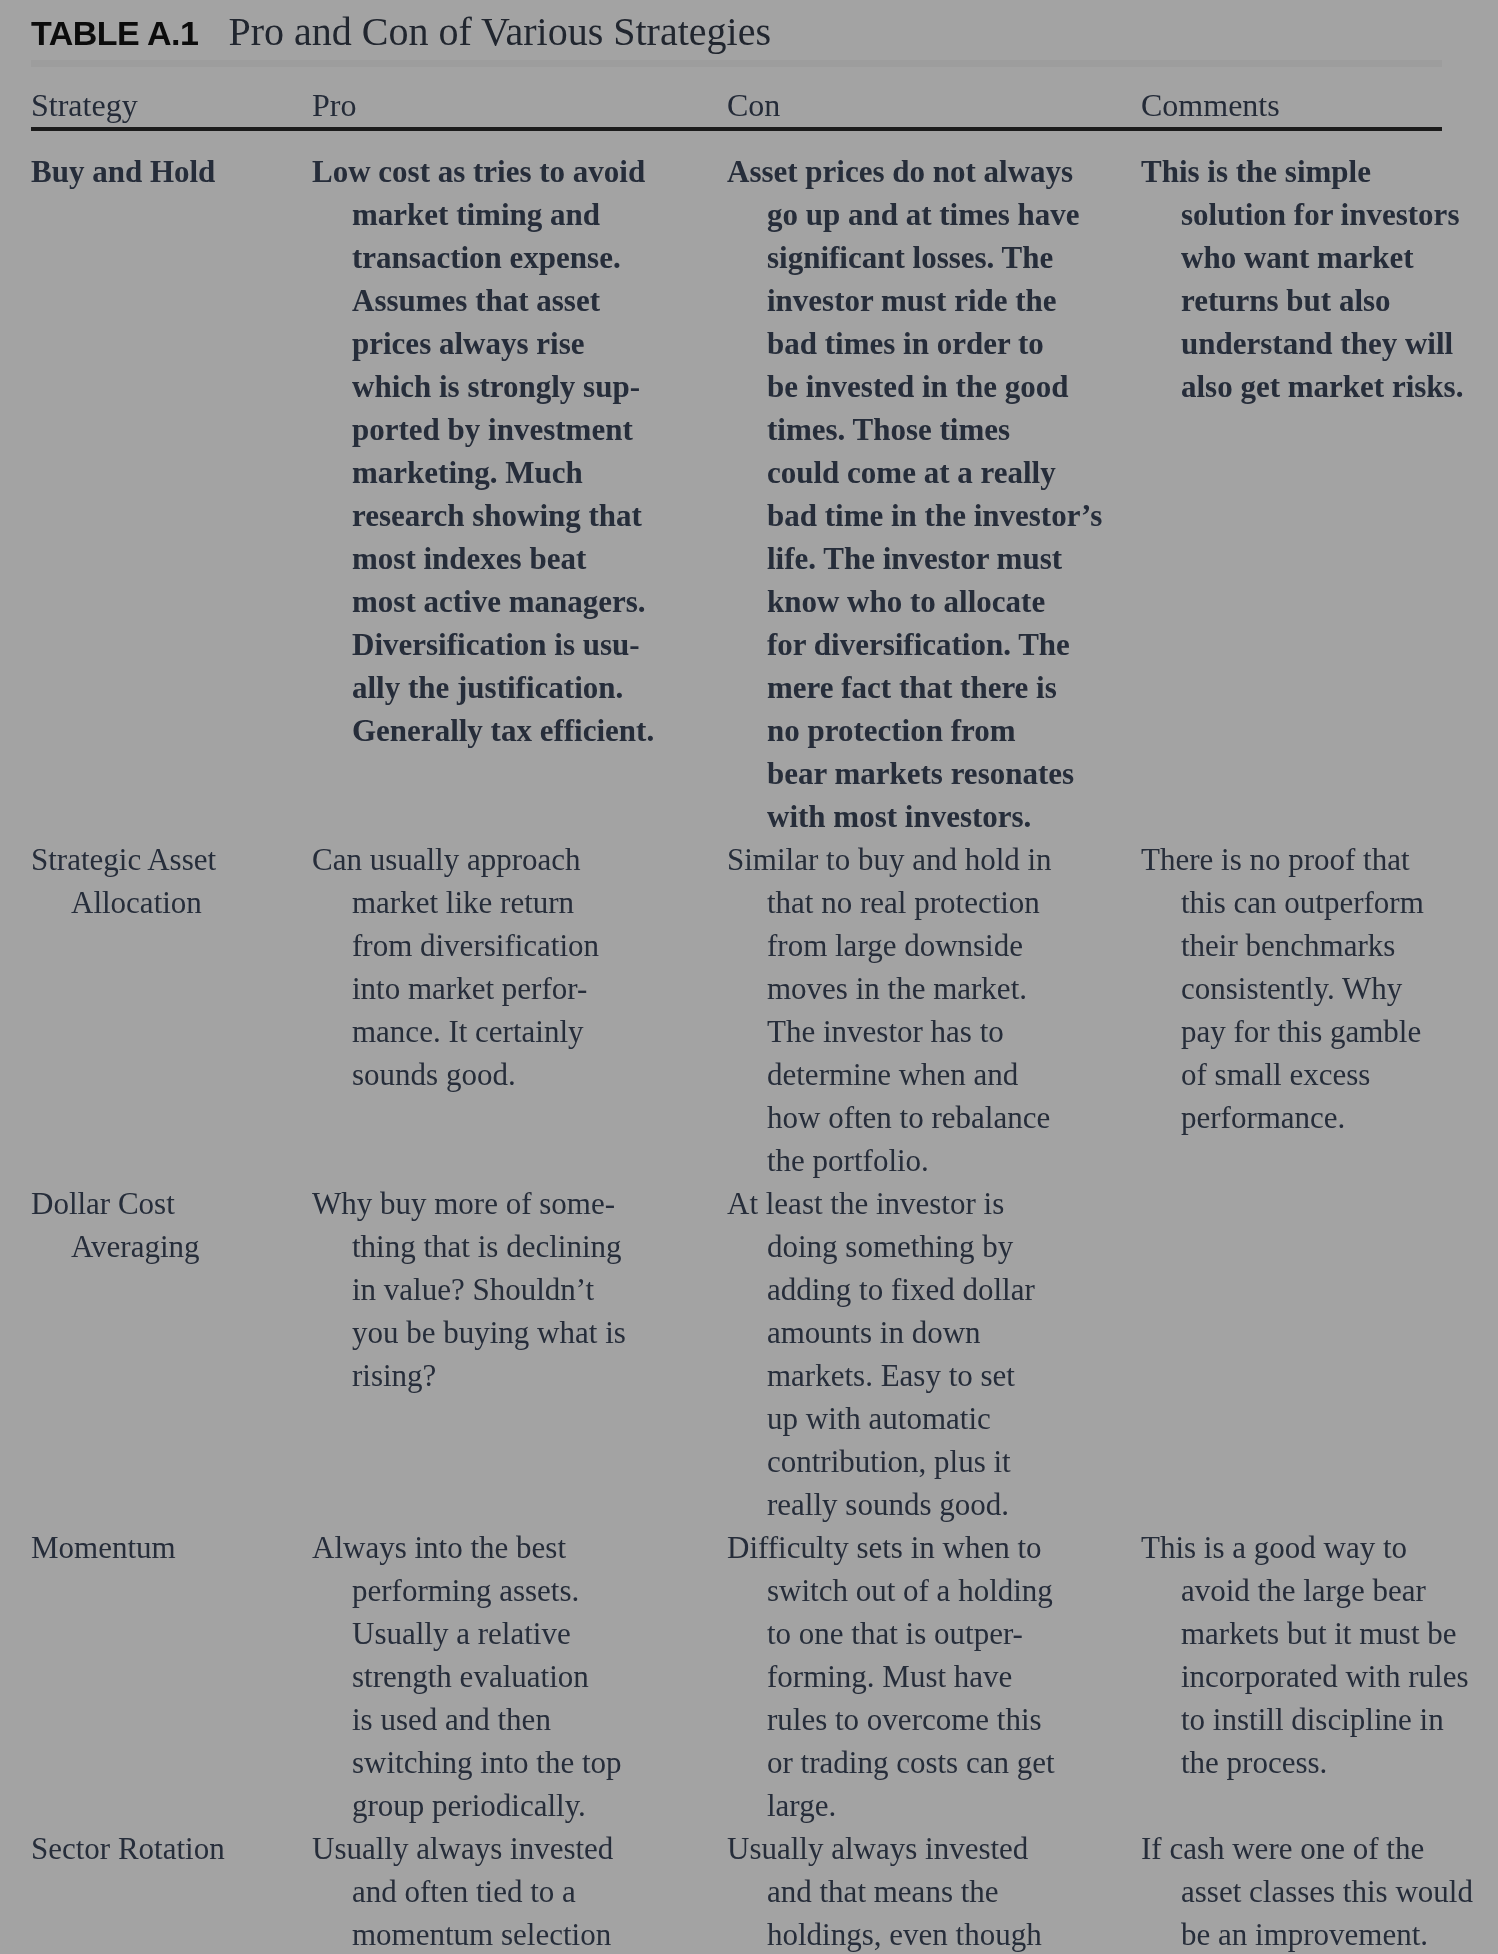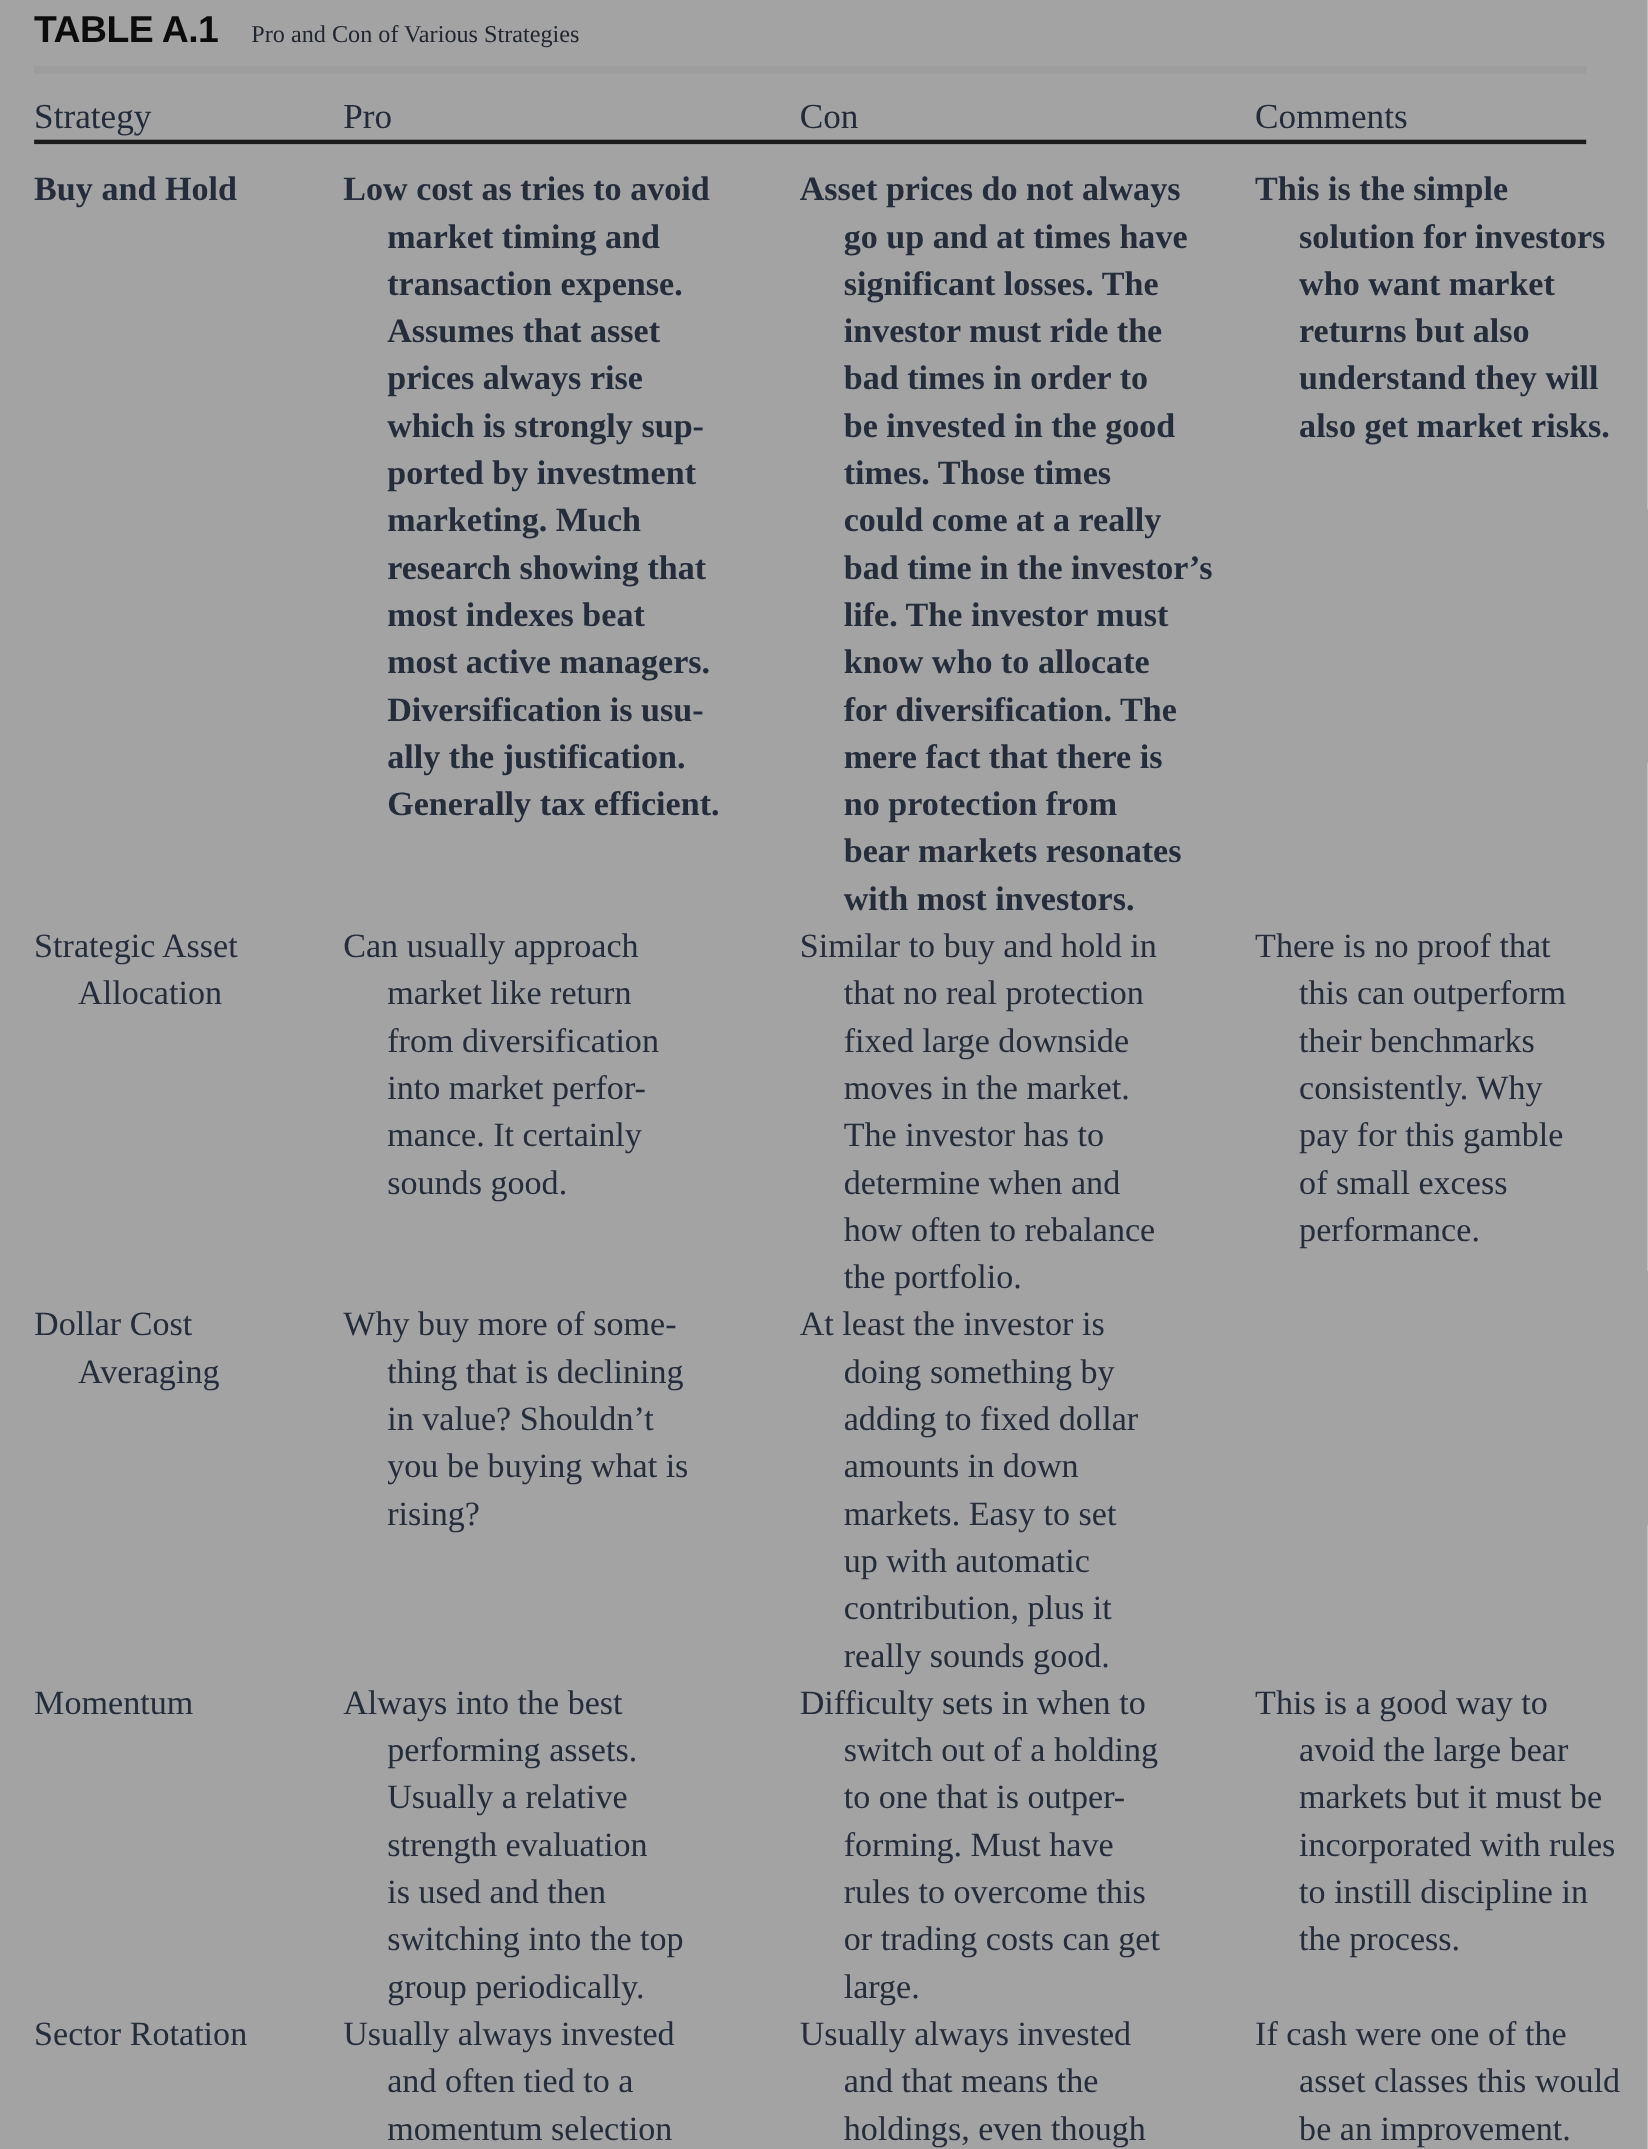--- a/index.html
+++ b/index.html
@@ -28,21 +28,21 @@
   }
   .caption-label {
     font-family: "Liberation Sans", "DejaVu Sans", sans-serif;
     font-weight: 800;
     font-size: 34px;
     letter-spacing: -0.5px;
     color: #0c0c0c;
     white-space: nowrap;
   }
   .caption-text {
-    font-size: 22px;
+    font-size: 40px;
     color: #21262f;
     margin-left: 30px;
     white-space: nowrap;
   }
   .rule-gray {
     width: 1411px;
     height: 7px;
     background: #9d9d9d;
     margin-top: 8px;
   }
@@ -147,21 +147,21 @@
       <div class="cell">Strategic Asset
 Allocation</div>
       <div class="cell">Can usually approach
 market like return
 from diversification
 into market perfor-
 mance. It certainly
 sounds good.</div>
       <div class="cell">Similar to buy and hold in
 that no real protection
-fixed large downside
+from large downside
 moves in the market.
 The investor has to
 determine when and
 how often to rebalance
 the portfolio.</div>
       <div class="cell">There is no proof that
 this can outperform
 their benchmarks
 consistently. Why
 pay for this gamble

